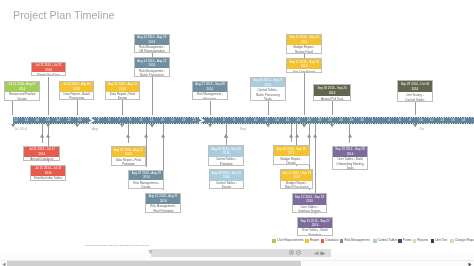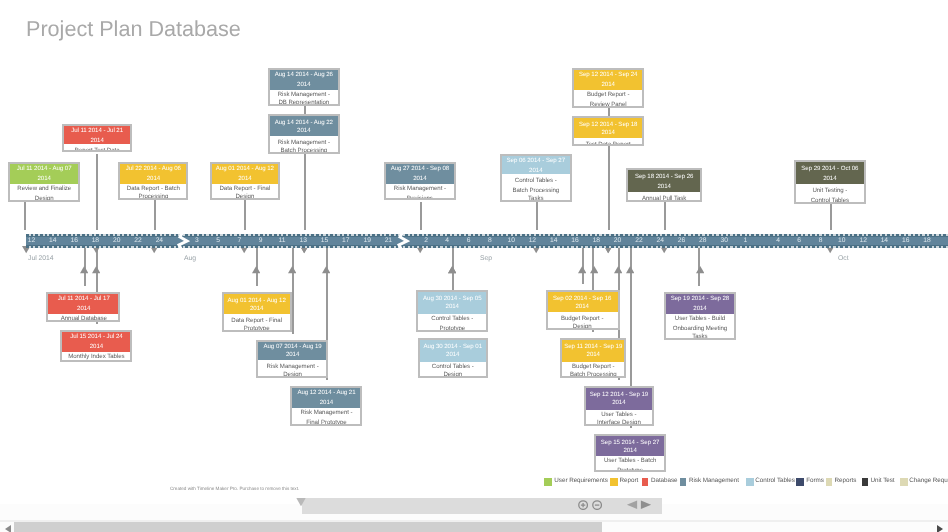--- a/index.html
+++ b/index.html
@@ -46,21 +46,21 @@
 #hscroll{position:absolute;left:0;top:259.5px;width:474px;height:6.5px;background:#fcfcfc;border-top:0.6px solid #efefef;}
 #hscroll-thumb{position:absolute;left:6.6px;top:0.9px;width:294.8px;height:5.3px;background:#cfcfcf;}
 #hscroll-left{position:absolute;left:2.2px;top:1.6px;line-height:0;}
 #hscroll-right{position:absolute;left:468px;top:1.6px;line-height:0;}
 </style>
 </head>
 <body>
 
 <div id="app">
   <div id="canvas">
-    <div id="page-title">Project Plan Database</div>
+    <div id="page-title">Project Plan Timeline</div>
     <div id="tasks-layer">
         <div class="conn" style="left: 48.1px; top: 76.5px; height: 38.1px;"></div>
         <div class="arrowhead" style="left: 46.4px; top: 114px;"><svg width="4.2" height="3.6" viewBox="0 0 42 36">
             <path d="M0 0 L42 0 L21 36 Z" fill="#8e8e8e"></path>
           </svg></div>
         <div class="task" style="left: 30.8px; top: 61.9px; width: 35.5px; height: 14.6px;">
           <div class="hdr" style="background: rgb(232, 92, 78); height: 9.4px;">
             <span>Jul 11 2014 - Jul 21 2014</span>
           </div>
           <div class="bdy" style="height: 5.2px;">Report Test Data</div>

